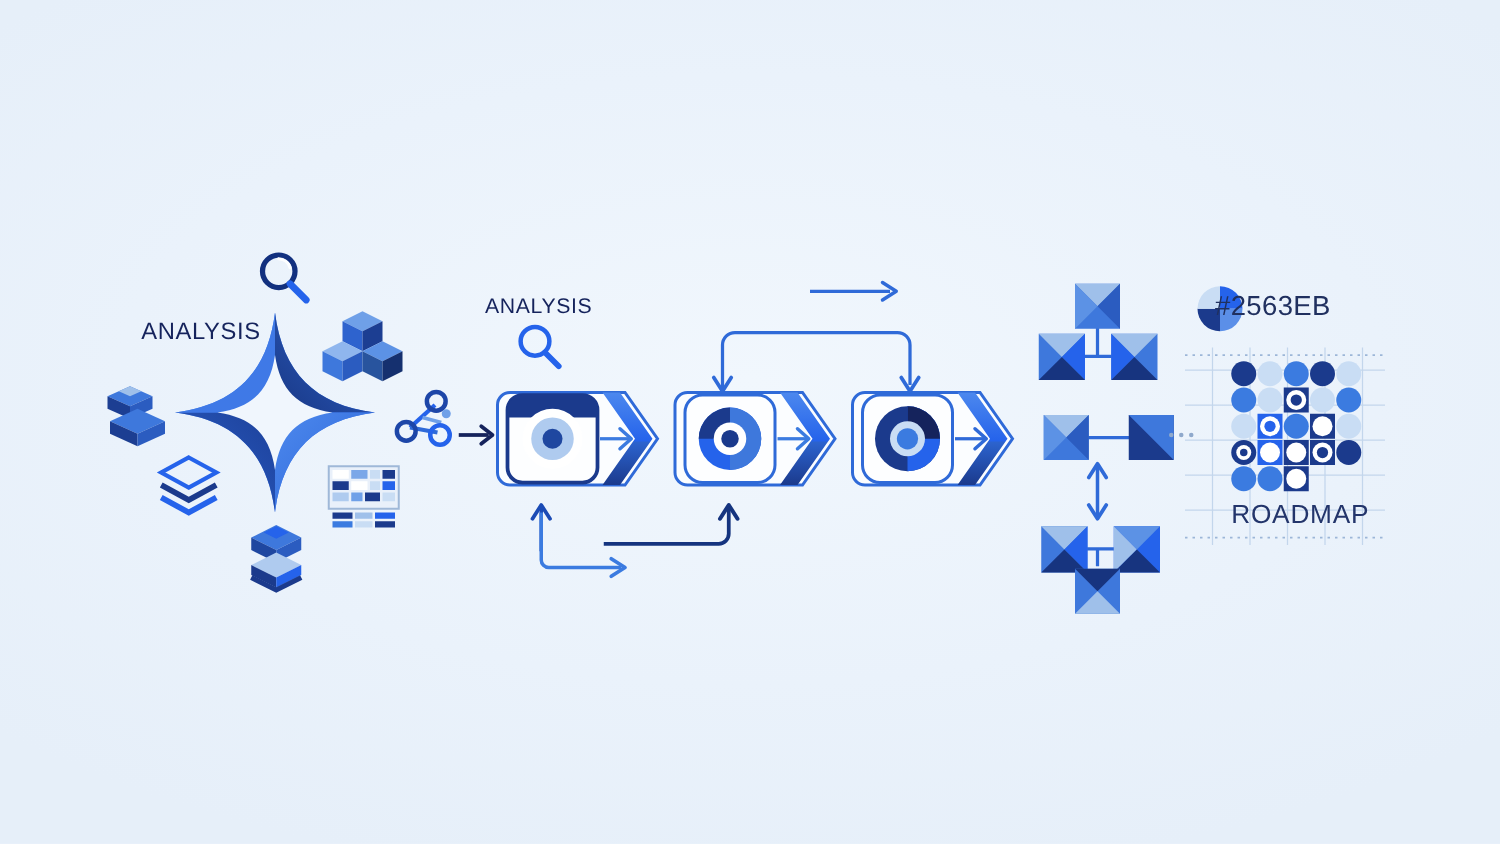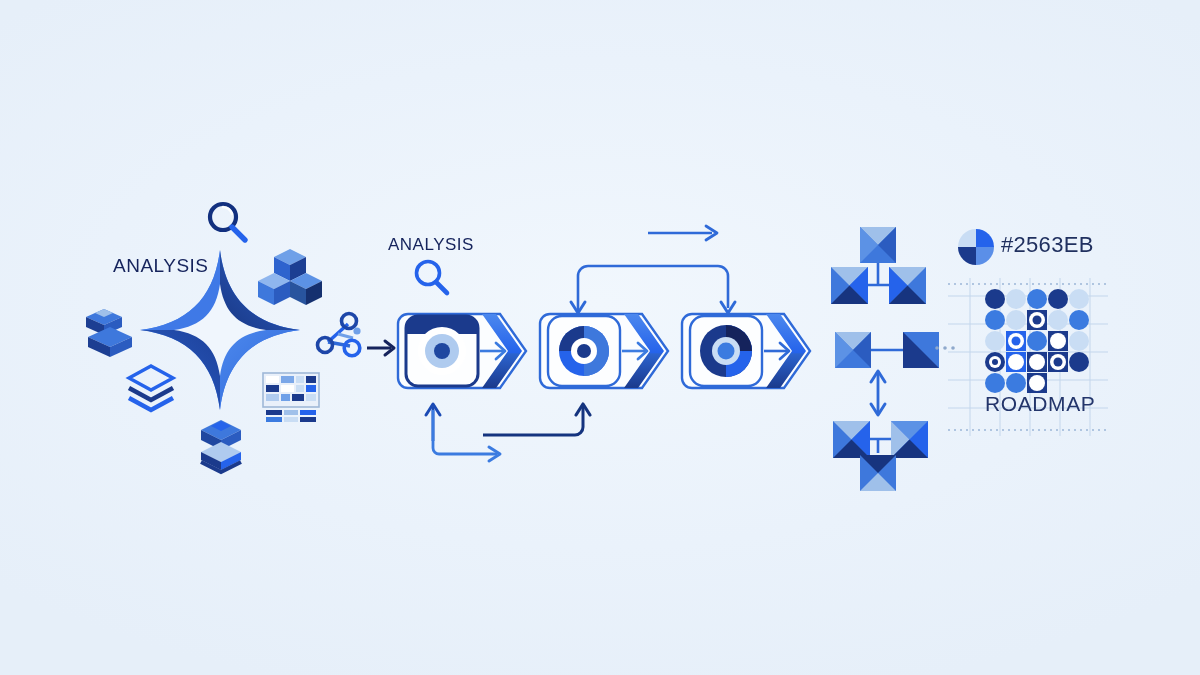--- a/index.html
+++ b/index.html
@@ -355,21 +355,21 @@
 
   <div class="abs" style="left:957px;top:228px;">
     <svg width="38" height="38" viewBox="0 0 38 38">
       <path d="M19 19 L19 1 A18 18 0 0 1 37 19 Z" fill="#2563EB"></path>
       <path d="M19 19 L37 19 A18 18 0 0 1 19 37 Z" fill="#5B8FE8"></path>
       <path d="M19 19 L19 37 A18 18 0 0 1 1 19 Z" fill="#1B3A8C"></path>
       <path d="M19 19 L1 19 A18 18 0 0 1 19 1 Z" fill="#C9DDF4"></path>
     </svg>
   </div>
 
-  <div class="abs lbl lbl-hex" style="left:1001px;top:232px;">#2563EB</div>
+  <div class="abs lbl lbl-hex" style="left:972px;top:232px;">#2563EB</div>
 
   <div class="abs" style="left:948px;top:278px;">
     <svg width="160" height="158" viewBox="0 0 160 158">
       <g stroke="#C3D6EC" stroke-width="1">
         <line x1="0" y1="18" x2="160" y2="18"></line>
         <line x1="0" y1="46" x2="160" y2="46"></line>
         <line x1="0" y1="74" x2="160" y2="74"></line>
         <line x1="0" y1="102" x2="160" y2="102"></line>
         <line x1="0" y1="130" x2="160" y2="130"></line>
         <line x1="22" y1="0" x2="22" y2="158"></line>
@@ -439,15 +439,15 @@
 
       <circle cx="11" cy="95" r="10" fill="#3B7BE0"></circle>
       <circle cx="32" cy="95" r="10" fill="#3B7BE0"></circle>
       <g>
           <rect x="43" y="85" width="20" height="20" fill="#1B3A8C"></rect>
           <circle cx="53" cy="95" r="8" fill="#fff"></circle>
         </g>
     </svg>
   </div>
 
-  <div class="abs lbl lbl-roadmap" style="left:985px;top:392px;">ROADMAP</div>
+  <div class="abs lbl lbl-roadmap" style="left:985px;top:400px;">ROADMAP</div>
 
 </div>
 
 </body></html>

